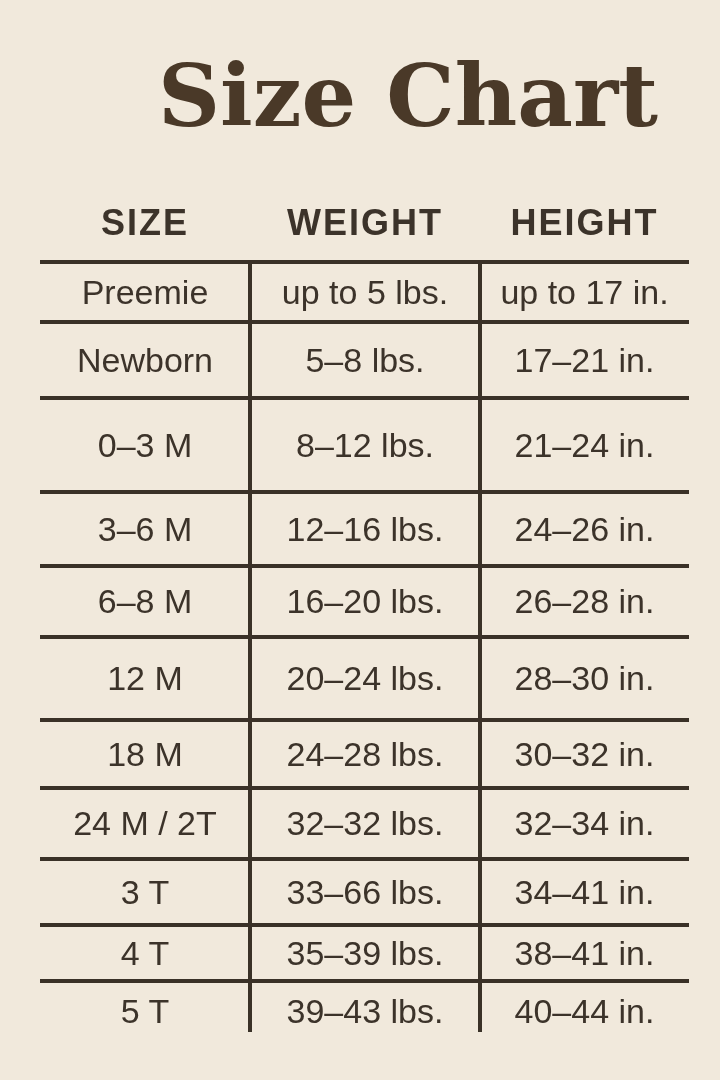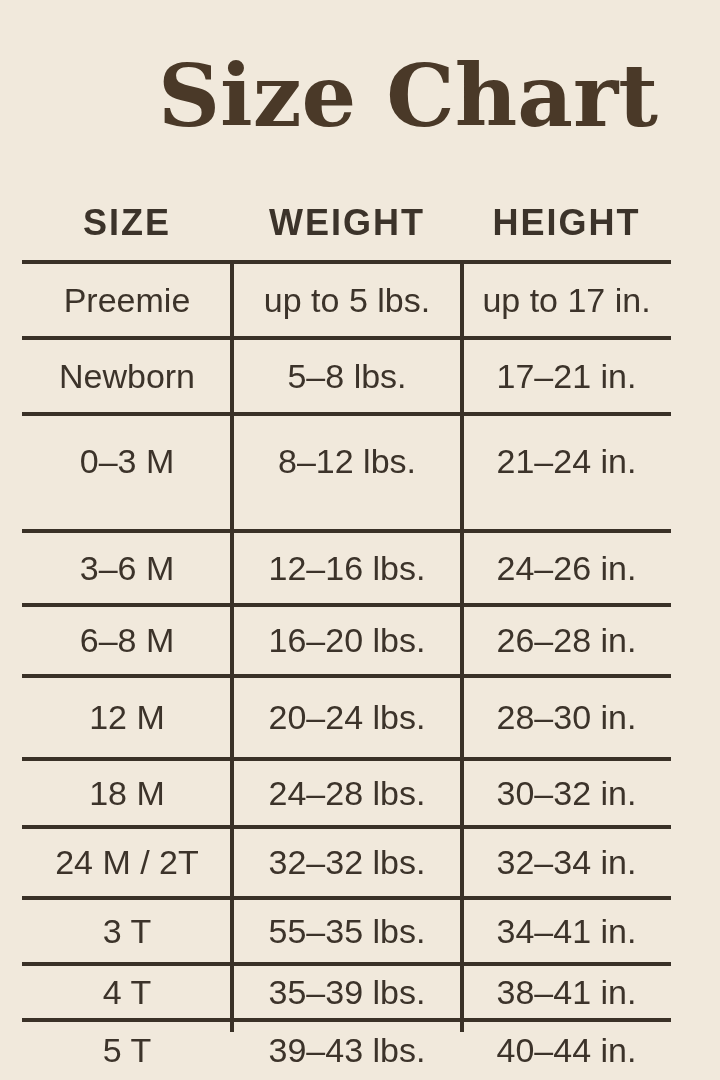--- a/index.html
+++ b/index.html
@@ -27,21 +27,21 @@
     font-weight: 700;
     font-size: 86px;
     line-height: 100px;
     letter-spacing: 0px;
     color: var(--title);
     white-space: nowrap;
     padding-left: 48px;
   }
   .table-wrap {
     position: absolute;
-    left: 22px;
+    left: 40px;
     top: 186px;
     width: 649px;
   }
   .header-row {
     display: flex;
     height: 74px;
     align-items: center;
   }
   .hcell {
     text-align: center;
@@ -53,24 +53,24 @@
   .c1 { width: 210px; }
   .c2 { width: 230px; }
   .c3 { width: 209px; }
   .tbody { position: relative; }
   .rows .row {
     display: flex;
     align-items: center;
     border-top: 4px solid var(--line);
     box-sizing: border-box;
   }
-  .rows .row:nth-child(1)  { height: 76px; }
+  .rows .row:nth-child(1)  { height: 60px; }
   .rows .row:nth-child(2)  { height: 76px; }
   .rows .row:nth-child(3)  { height: 94px; }
-  .rows .row:nth-child(4)  { height: 74px; margin-top: 23px; }
+  .rows .row:nth-child(4)  { height: 74px; }
   .rows .row:nth-child(5)  { height: 71px; }
   .rows .row:nth-child(6)  { height: 83px; }
   .rows .row:nth-child(7)  { height: 68px; }
   .rows .row:nth-child(8)  { height: 71px; }
   .rows .row:nth-child(9)  { height: 66px; }
   .rows .row:nth-child(10) { height: 56px; }
   .rows .row:nth-child(11) { height: 60px; }
   .cell {
     text-align: center;
     font-size: 34px;
@@ -136,21 +136,21 @@
           <div class="cell c2">24–28 lbs.</div>
           <div class="cell c3">30–32 in.</div>
         </div>
         <div class="row">
           <div class="cell c1">24 M / 2T</div>
           <div class="cell c2">32–32 lbs.</div>
           <div class="cell c3">32–34 in.</div>
         </div>
         <div class="row">
           <div class="cell c1">3 T</div>
-          <div class="cell c2">55–35 lbs.</div>
+          <div class="cell c2">33–66 lbs.</div>
           <div class="cell c3">34–41 in.</div>
         </div>
         <div class="row">
           <div class="cell c1">4 T</div>
           <div class="cell c2">35–39 lbs.</div>
           <div class="cell c3">38–41 in.</div>
         </div>
         <div class="row">
           <div class="cell c1">5 T</div>
           <div class="cell c2">39–43 lbs.</div>

